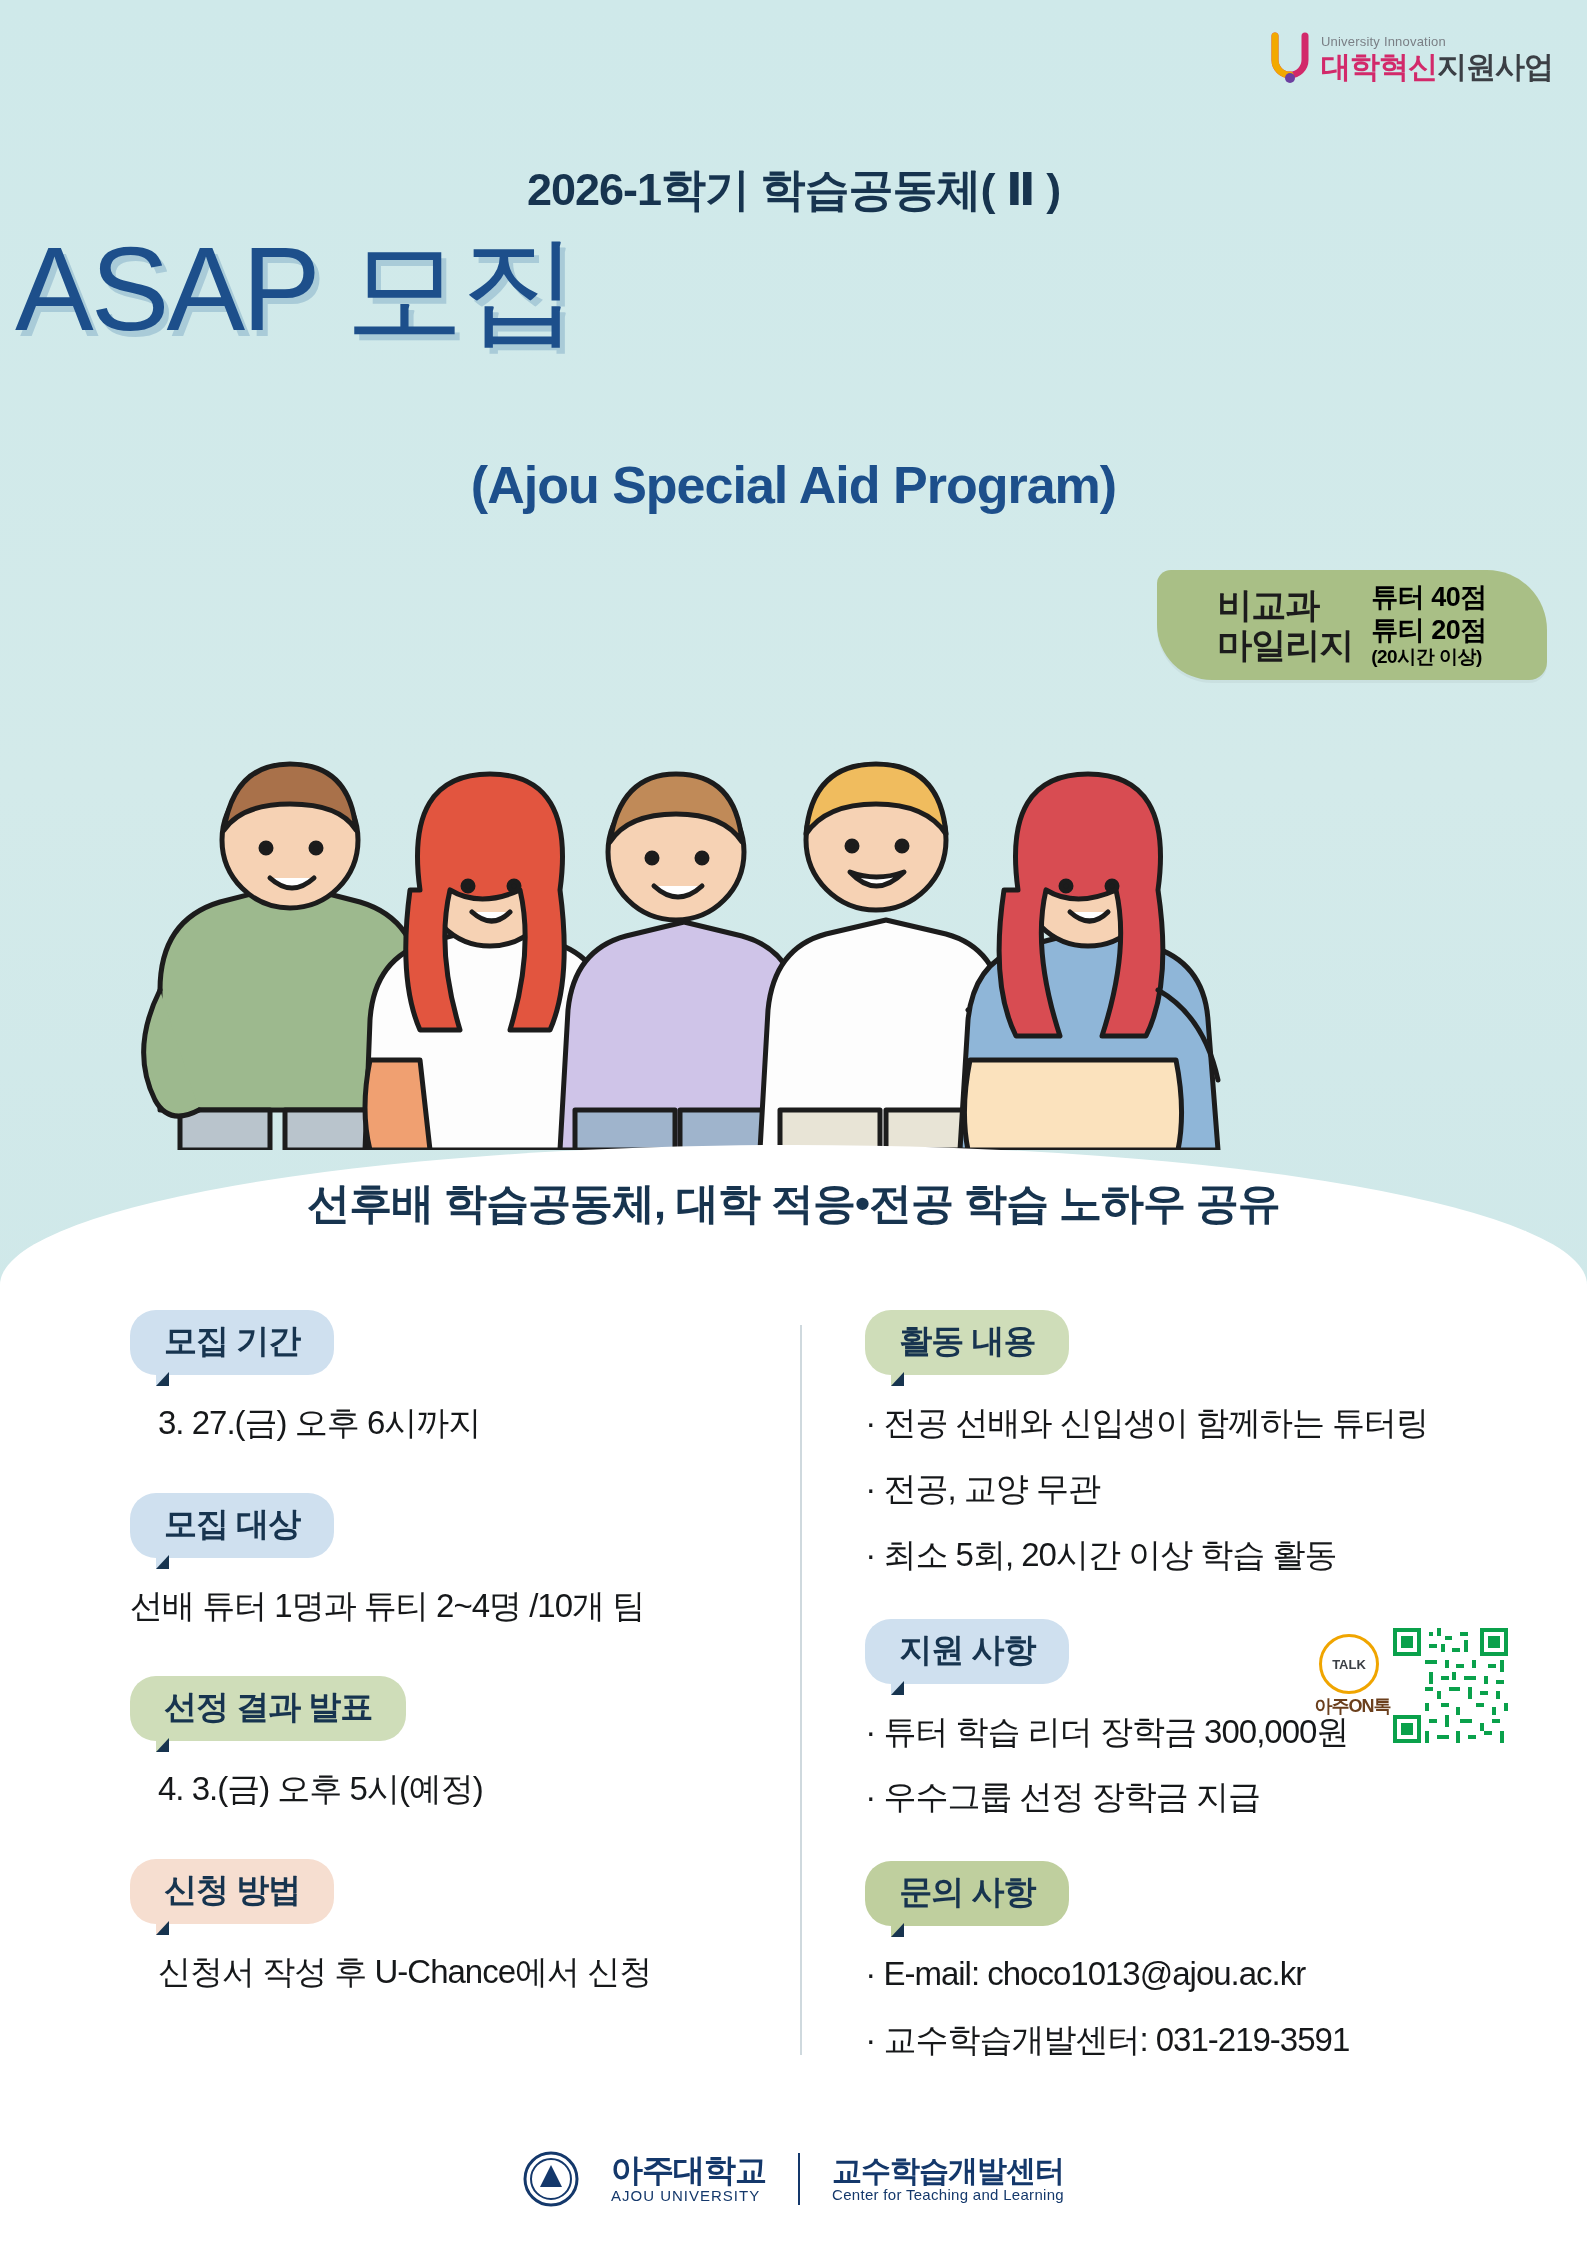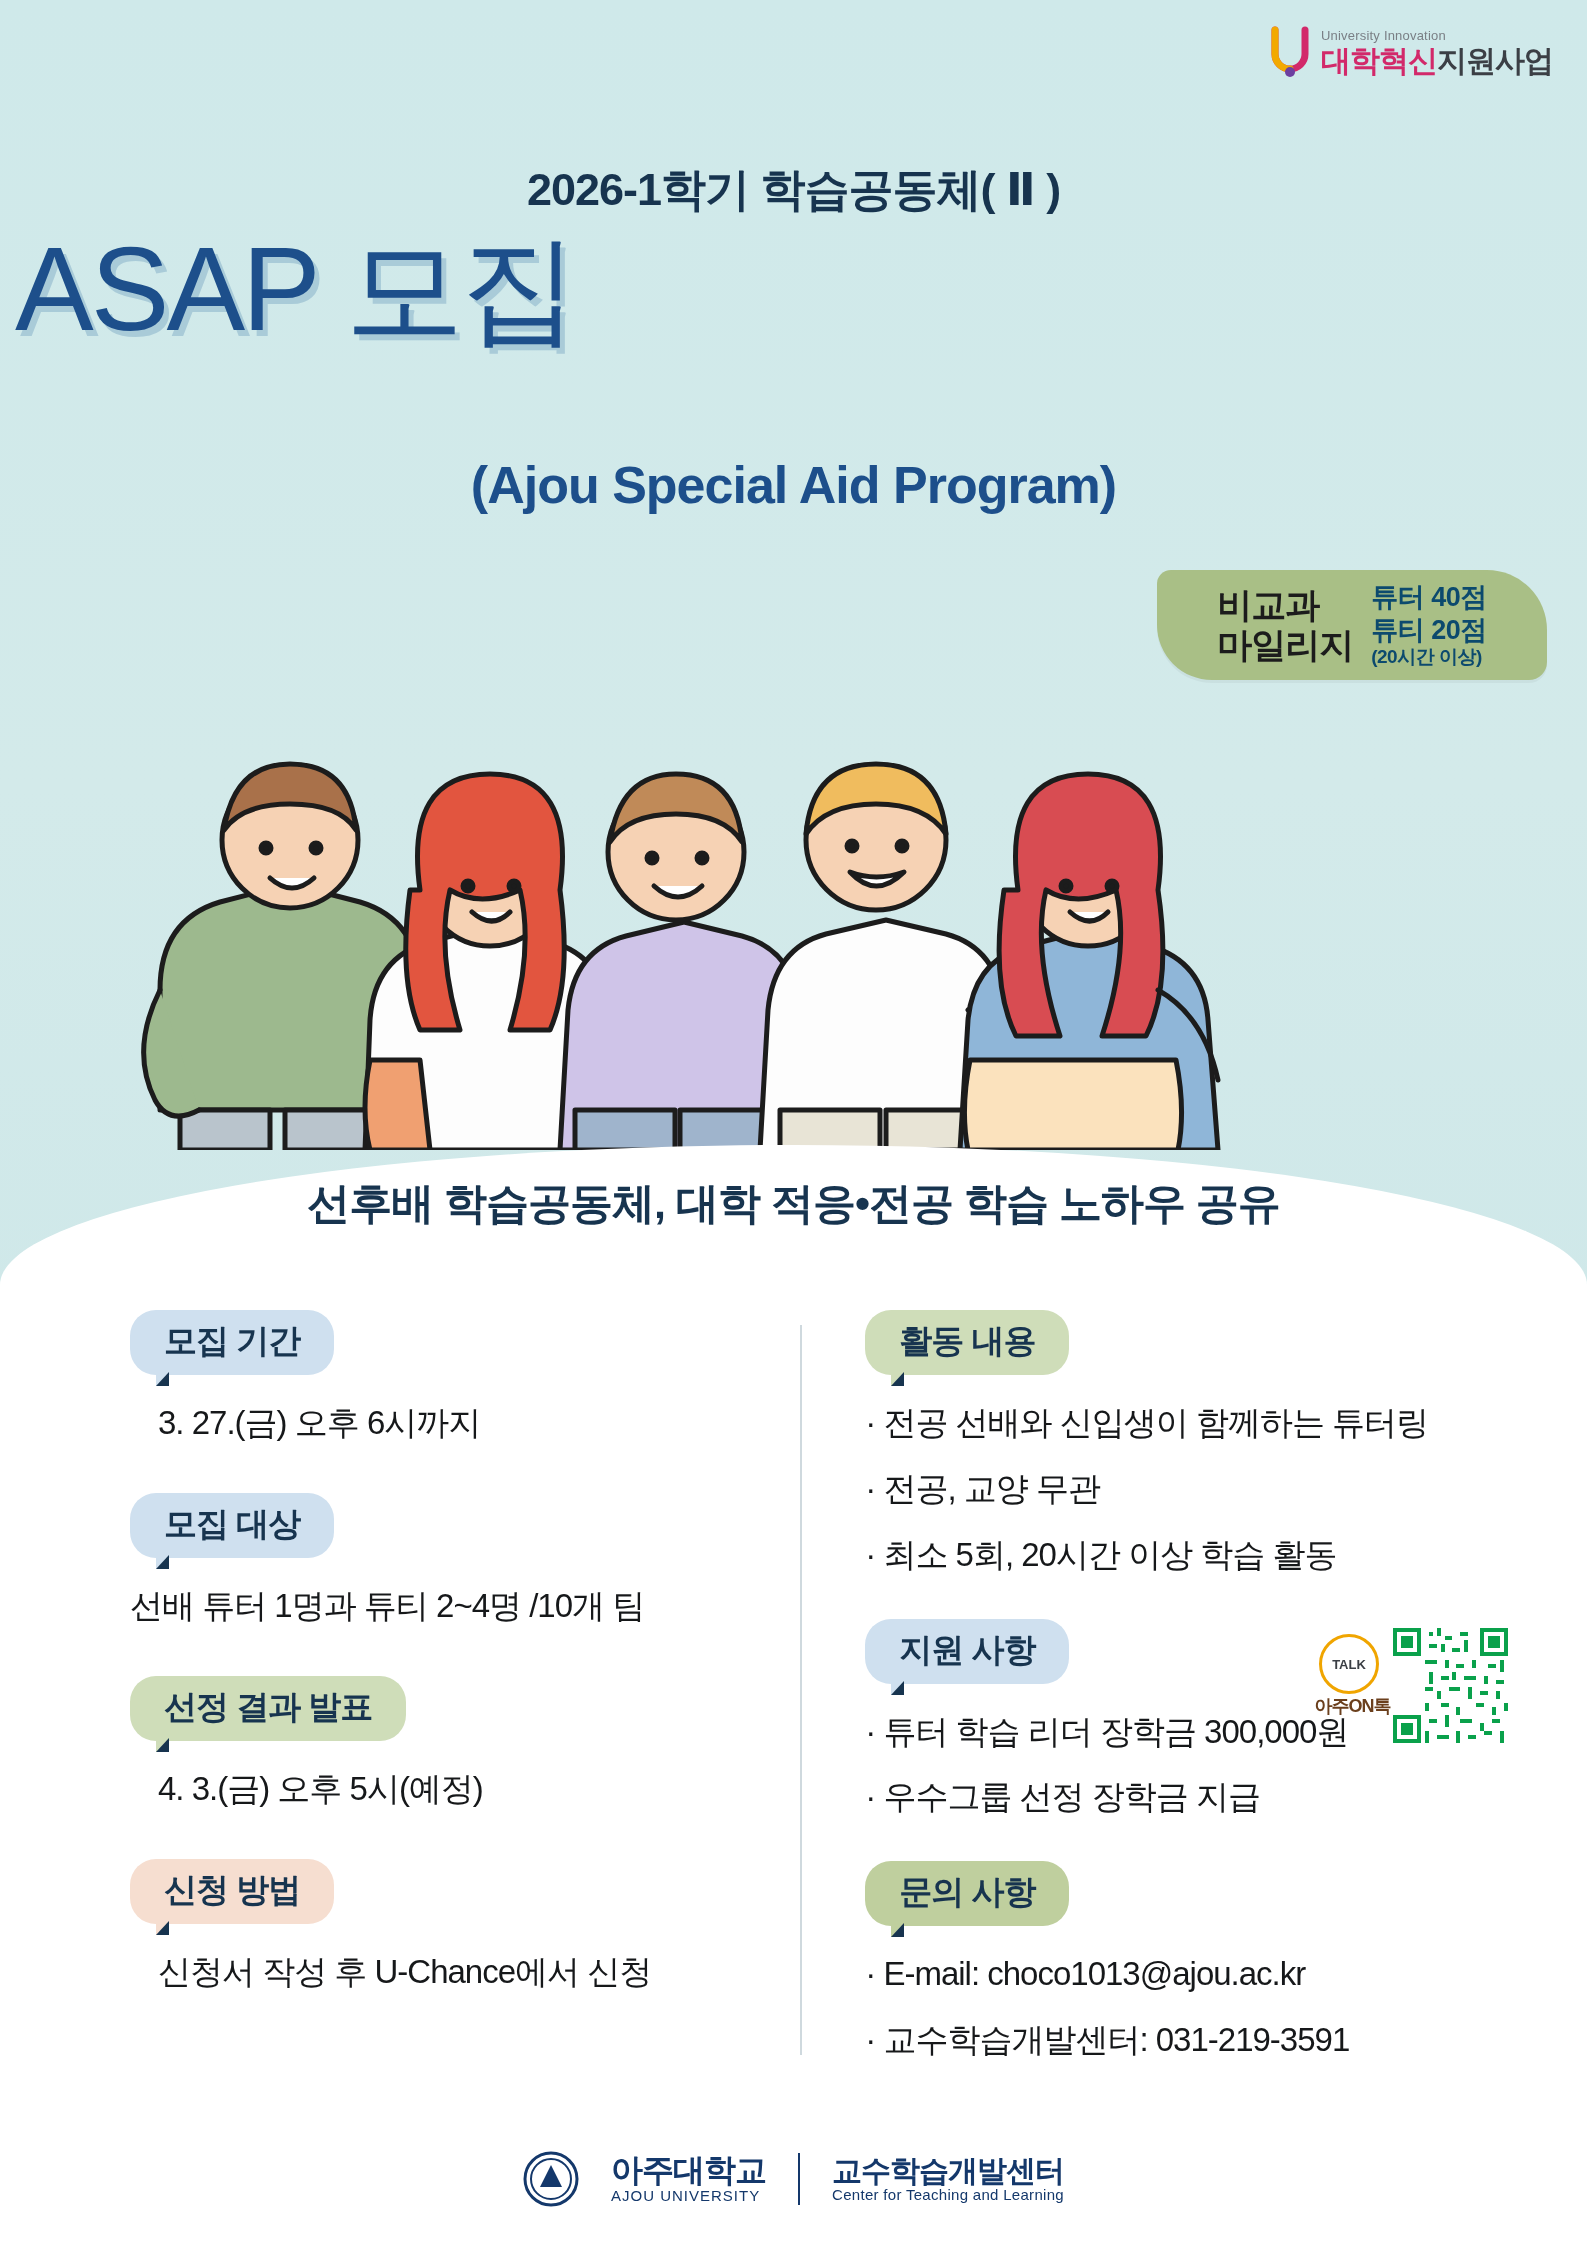--- a/index.html
+++ b/index.html
@@ -11,21 +11,21 @@
     position:relative;
   }
   .poster{
     position:absolute;inset:0;
     background:linear-gradient(180deg,#cfe9ea 0%,#d3eaea 35%,#cfe8e9 60%,#cbe6e7 100%);
     overflow:hidden;
   }
 
   
   .toplogo{
-    position:absolute;top:26px;right:34px;
+    position:absolute;top:32px;right:34px;
     display:flex;align-items:center;gap:8px;
   }
   .toplogo .mark{
     width:46px;height:52px;position:relative;
   }
   .toplogo .mark svg{display:block}
   .toplogo .txtwrap{display:flex;flex-direction:column;line-height:1;}
   .toplogo .small{
     font-size:13px;color:#7a7f85;letter-spacing:.2px;margin-bottom:4px;
   }
@@ -56,21 +56,21 @@
     width:390px;height:110px;
     background:#a9bf86;
     border-radius:14px 60px 18px 55px;
     display:flex;align-items:center;justify-content:center;gap:18px;
     box-shadow:0 3px 0 rgba(0,0,0,.04);
   }
   .mileage .l{
     font-size:35px;font-weight:bold;color:#1c1c1c;line-height:1.15;letter-spacing:-1px;
   }
   .mileage .r{
-    font-size:27px;font-weight:bold;color:#0c4a6e;line-height:1.2;letter-spacing:-.5px;
+    font-size:27px;font-weight:bold;color:#000000;line-height:1.2;letter-spacing:-.5px;
   }
   .mileage .r .sm{font-size:19px;}
 
   
   .illo{position:absolute;top:590px;left:120px;width:1250px;height:560px;}
 
   
   .panel{
     position:absolute;left:0;right:0;bottom:0;height:1100px;
     background:#fff;

